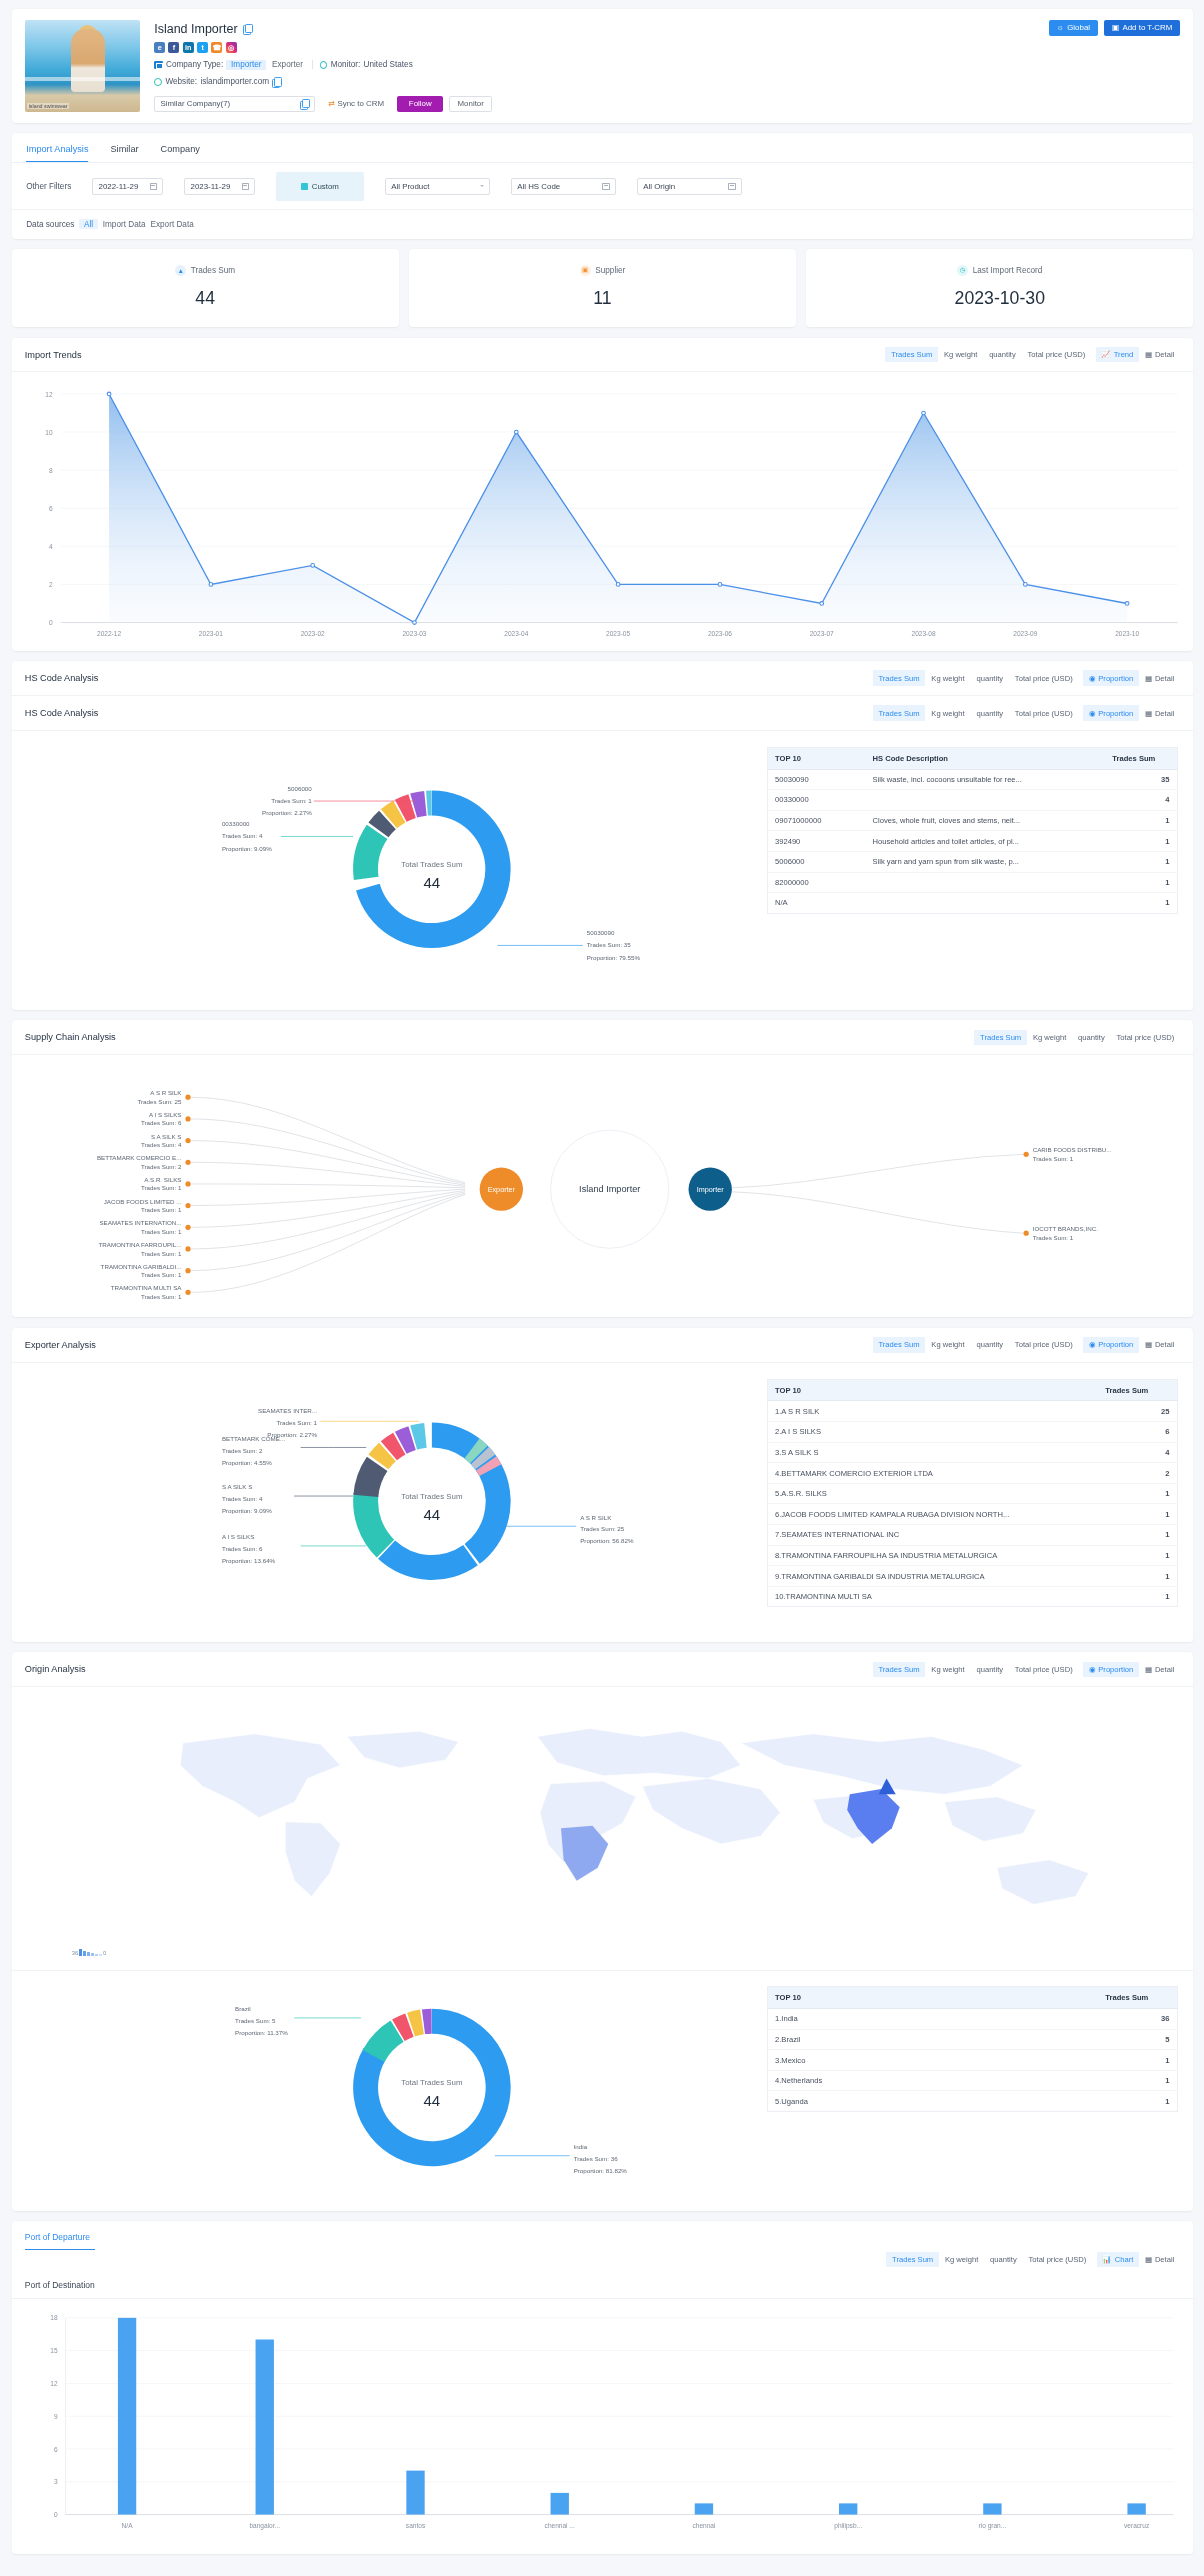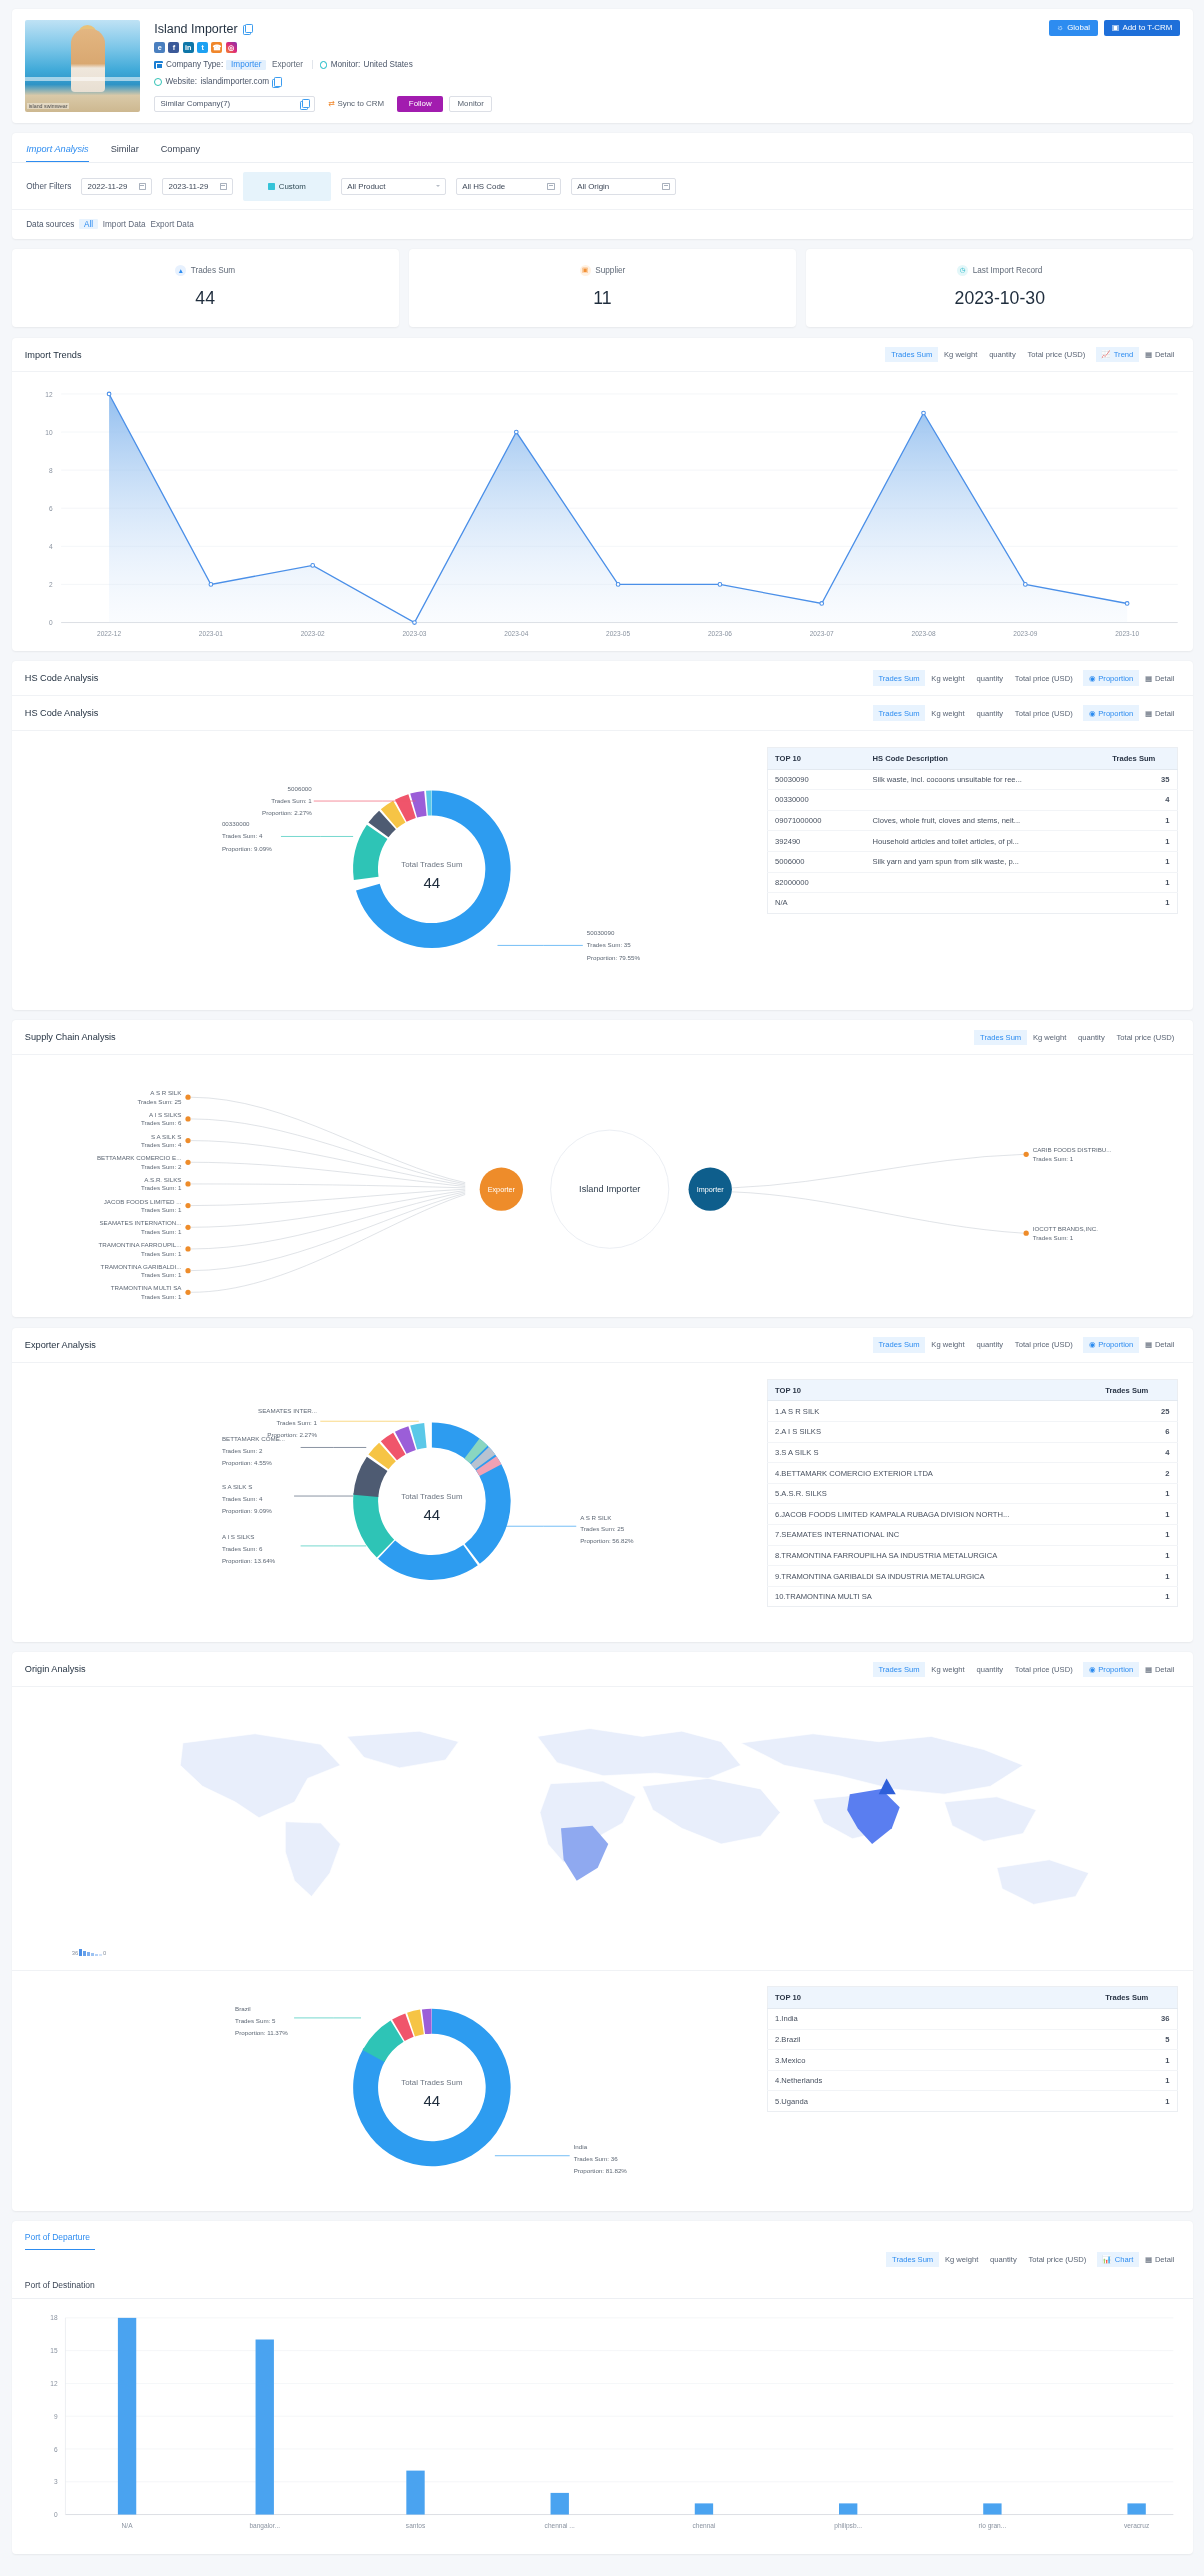--- a/index.html
+++ b/index.html
@@ -50,22 +50,22 @@
   .btn-ghost { color:#555f6d; background:#fff; }
   .btn-blue { background:#a21caf; color:#fff; padding:0 11.8px;}
   .btn-outline { border:0.7px solid #dcdfe6; color:#555f6d; background:#fff;}
   .hdr-actions { position:absolute; right:13px; top:10.5px; display:flex; gap:5.9px;}
   .btn-sm-blue{ background:#2d8cf0; color:#fff; height:16.4px; border-radius:2px; display:flex; align-items:center; padding:0 7.9px; font-size:7.9px; gap:3.3px; cursor:pointer;}
   .btn-sm-dark{ background:#1e6fd9; color:#fff; height:16.4px; border-radius:2px; display:flex; align-items:center; padding:0 7.9px; font-size:7.9px; gap:3.3px; cursor:pointer;}
 
   
   .tabs { display:flex; gap:22px; padding:0 14.4px; border-bottom:0.7px solid #eceff3;}
   .tab { padding:10.5px 0 7.2px; font-size:9.2px; color:#3d4757; cursor:pointer; border-bottom:1.6px solid transparent;}
-  .tab.active { color:#2d8cf0; border-bottom-color:#2d8cf0;font-style:italic;}
-  .filters { display:flex; align-items:center; gap:10px; padding:9.2px 14.4px 8.5px; border-bottom:0.7px solid #f0f2f5;text-align:right;}
+  .tab.active { color:#2d8cf0; border-bottom-color:#2d8cf0;}
+  .filters { display:flex; align-items:center; gap:21px; padding:9.2px 14.4px 8.5px; border-bottom:0.7px solid #f0f2f5;text-align:right;}
   .f-label { font-size:8.2px; color:#4a5568;}
   .f-input { width:71px; height:17.7px; border:0.7px solid #dcdfe6; border-radius:2px; display:flex; align-items:center; justify-content:space-between; padding:0 5.3px; font-size:7.9px; color:#3d4757; background:#fff; cursor:pointer;}
   .f-input.wide { width:105px;}
   .cal { width:7.2px; height:7.2px; border:0.9px solid #a9b1bd; border-radius:0.7px; position:relative;}
   .cal:after{content:"";position:absolute;left:0.7px;top:1.3px;right:0.7px;height:0.7px;background:#a9b1bd;}
   .chev { width:0;height:0;border-left:2.6px solid transparent;border-right:2.6px solid transparent;border-top:2.6px solid #b6bcc6;}
   .f-custom { height:29px; background:#e6f3fb; color:#2f4a55; border-radius:2px; display:flex; align-items:center; gap:3.3px; padding:0 25px; font-size:7.9px; cursor:pointer;}
   .grid-ic{ width:7.2px;height:7.2px;background:#35c3d8; border-radius:0.7px;}
   .sources { display:flex; align-items:center; gap:5px; padding:8.5px 14.4px 9.2px; font-size:8.2px;}
   .src-lbl{color:#4a5568;}

